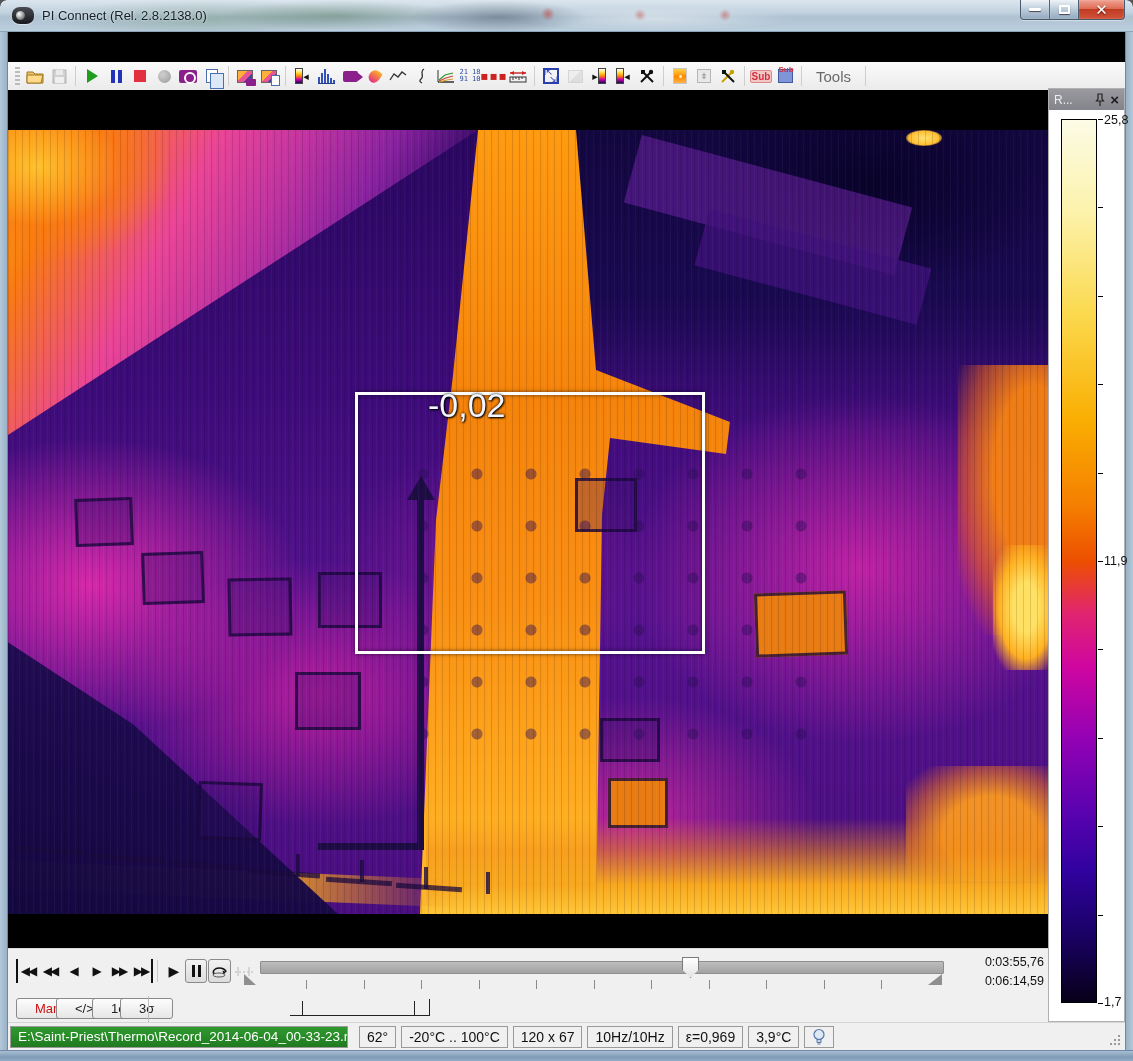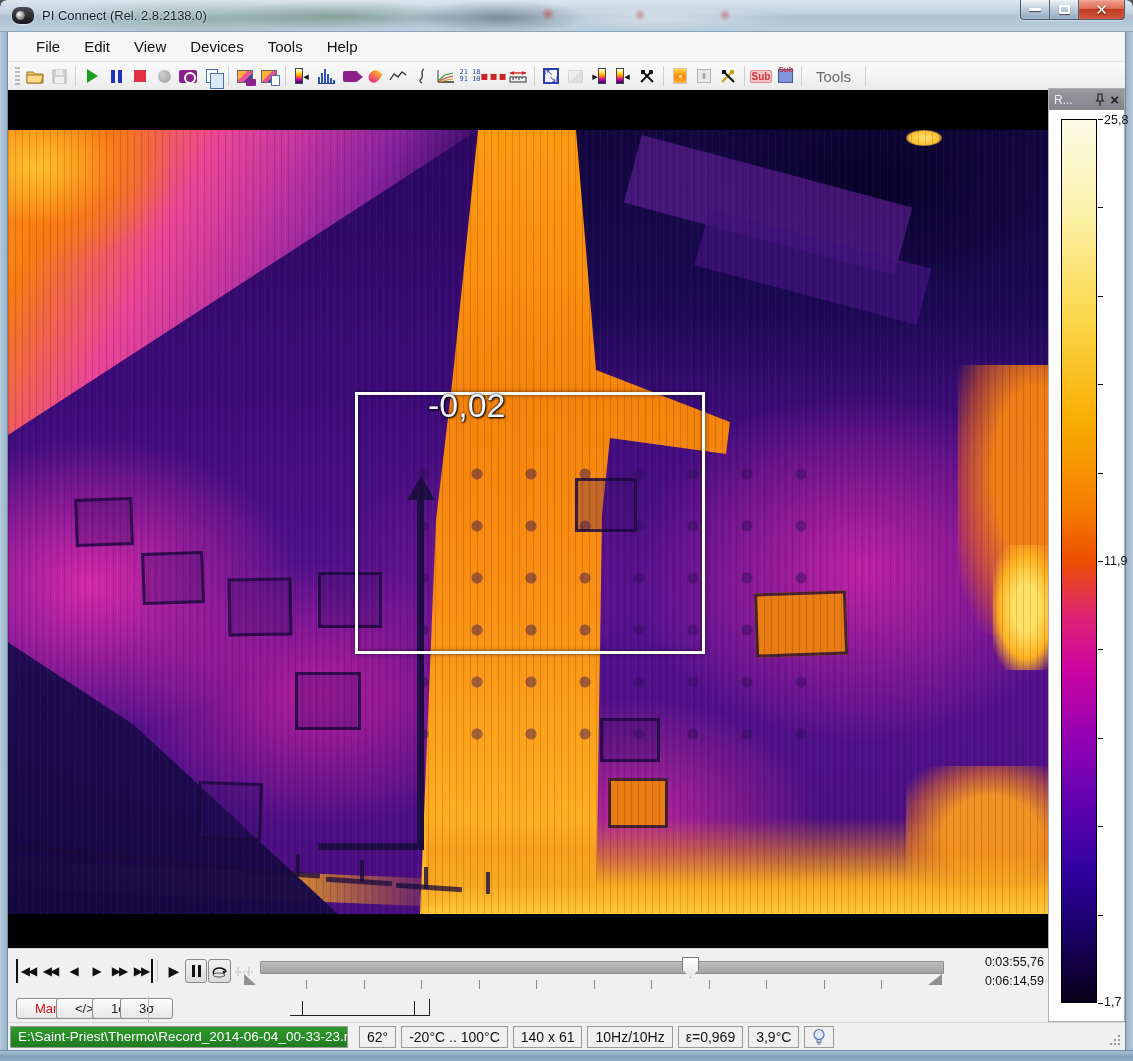--- a/index.html
+++ b/index.html
@@ -274,28 +274,20 @@
         </div>
       <div class="wbtn close">
           <span class="close-glyph">✕</span>
         </div>
     </div>
   </div>
   <div class="frame left"></div>
   <div class="frame right"></div>
   <div class="frame bottom"></div>
 
-  <div class="menubar">
-    <span class="menu-item">File</span>
-    <span class="menu-item">Edit</span>
-    <span class="menu-item">View</span>
-    <span class="menu-item">Devices</span>
-    <span class="menu-item">Tools</span>
-    <span class="menu-item">Help</span>
-  </div>
 
   <div class="toolbar">
     <div class="grip"></div>
     <div class="tbtn">
       <svg width="19" height="15" viewBox="0 0 19 15">
           <path d="M1 3 h6 l2 2 h8 v9 h-16 z" fill="#f0c36a" stroke="#a07820"></path>
           <path d="M1 6 h13 l3 0 -2 8 h-14 z" fill="#ffd98c" stroke="#a07820"></path>
         </svg>
     </div>
     <div class="tbtn disabled">
@@ -552,21 +544,21 @@
     <div class="cb-ticks"></div>
     <span class="cb-label cb-max">25,8</span>
     <span class="cb-label cb-mid">11,9</span>
     <span class="cb-label cb-min">1,7</span>
   </div>
 
   <div class="statusbar">
     <div class="sfield path">E:\Saint-Priest\Thermo\Record_2014-06-04_00-33-23.ravi</div>
     <div class="sfield">62°</div>
     <div class="sfield">-20°C .. 100°C</div>
-    <div class="sfield">140 x 61</div>
+    <div class="sfield">120 x 67</div>
     <div class="sfield">10Hz/10Hz</div>
     <div class="sfield">ε=0,969</div>
     <div class="sfield">3,9°C</div>
     <div class="sfield bulb">
       <svg width="14" height="18" viewBox="0 0 14 18">
           <circle cx="7" cy="6.5" r="5" fill="#dce8f4" stroke="#5577aa" stroke-width="1.2"></circle>
           <path d="M5 11.5 h4 v3 h-4 z" fill="#c8d4e0" stroke="#5577aa"></path>
           <line x1="5.5" y1="16" x2="8.5" y2="16" stroke="#5577aa"></line>
         </svg>
     </div>

